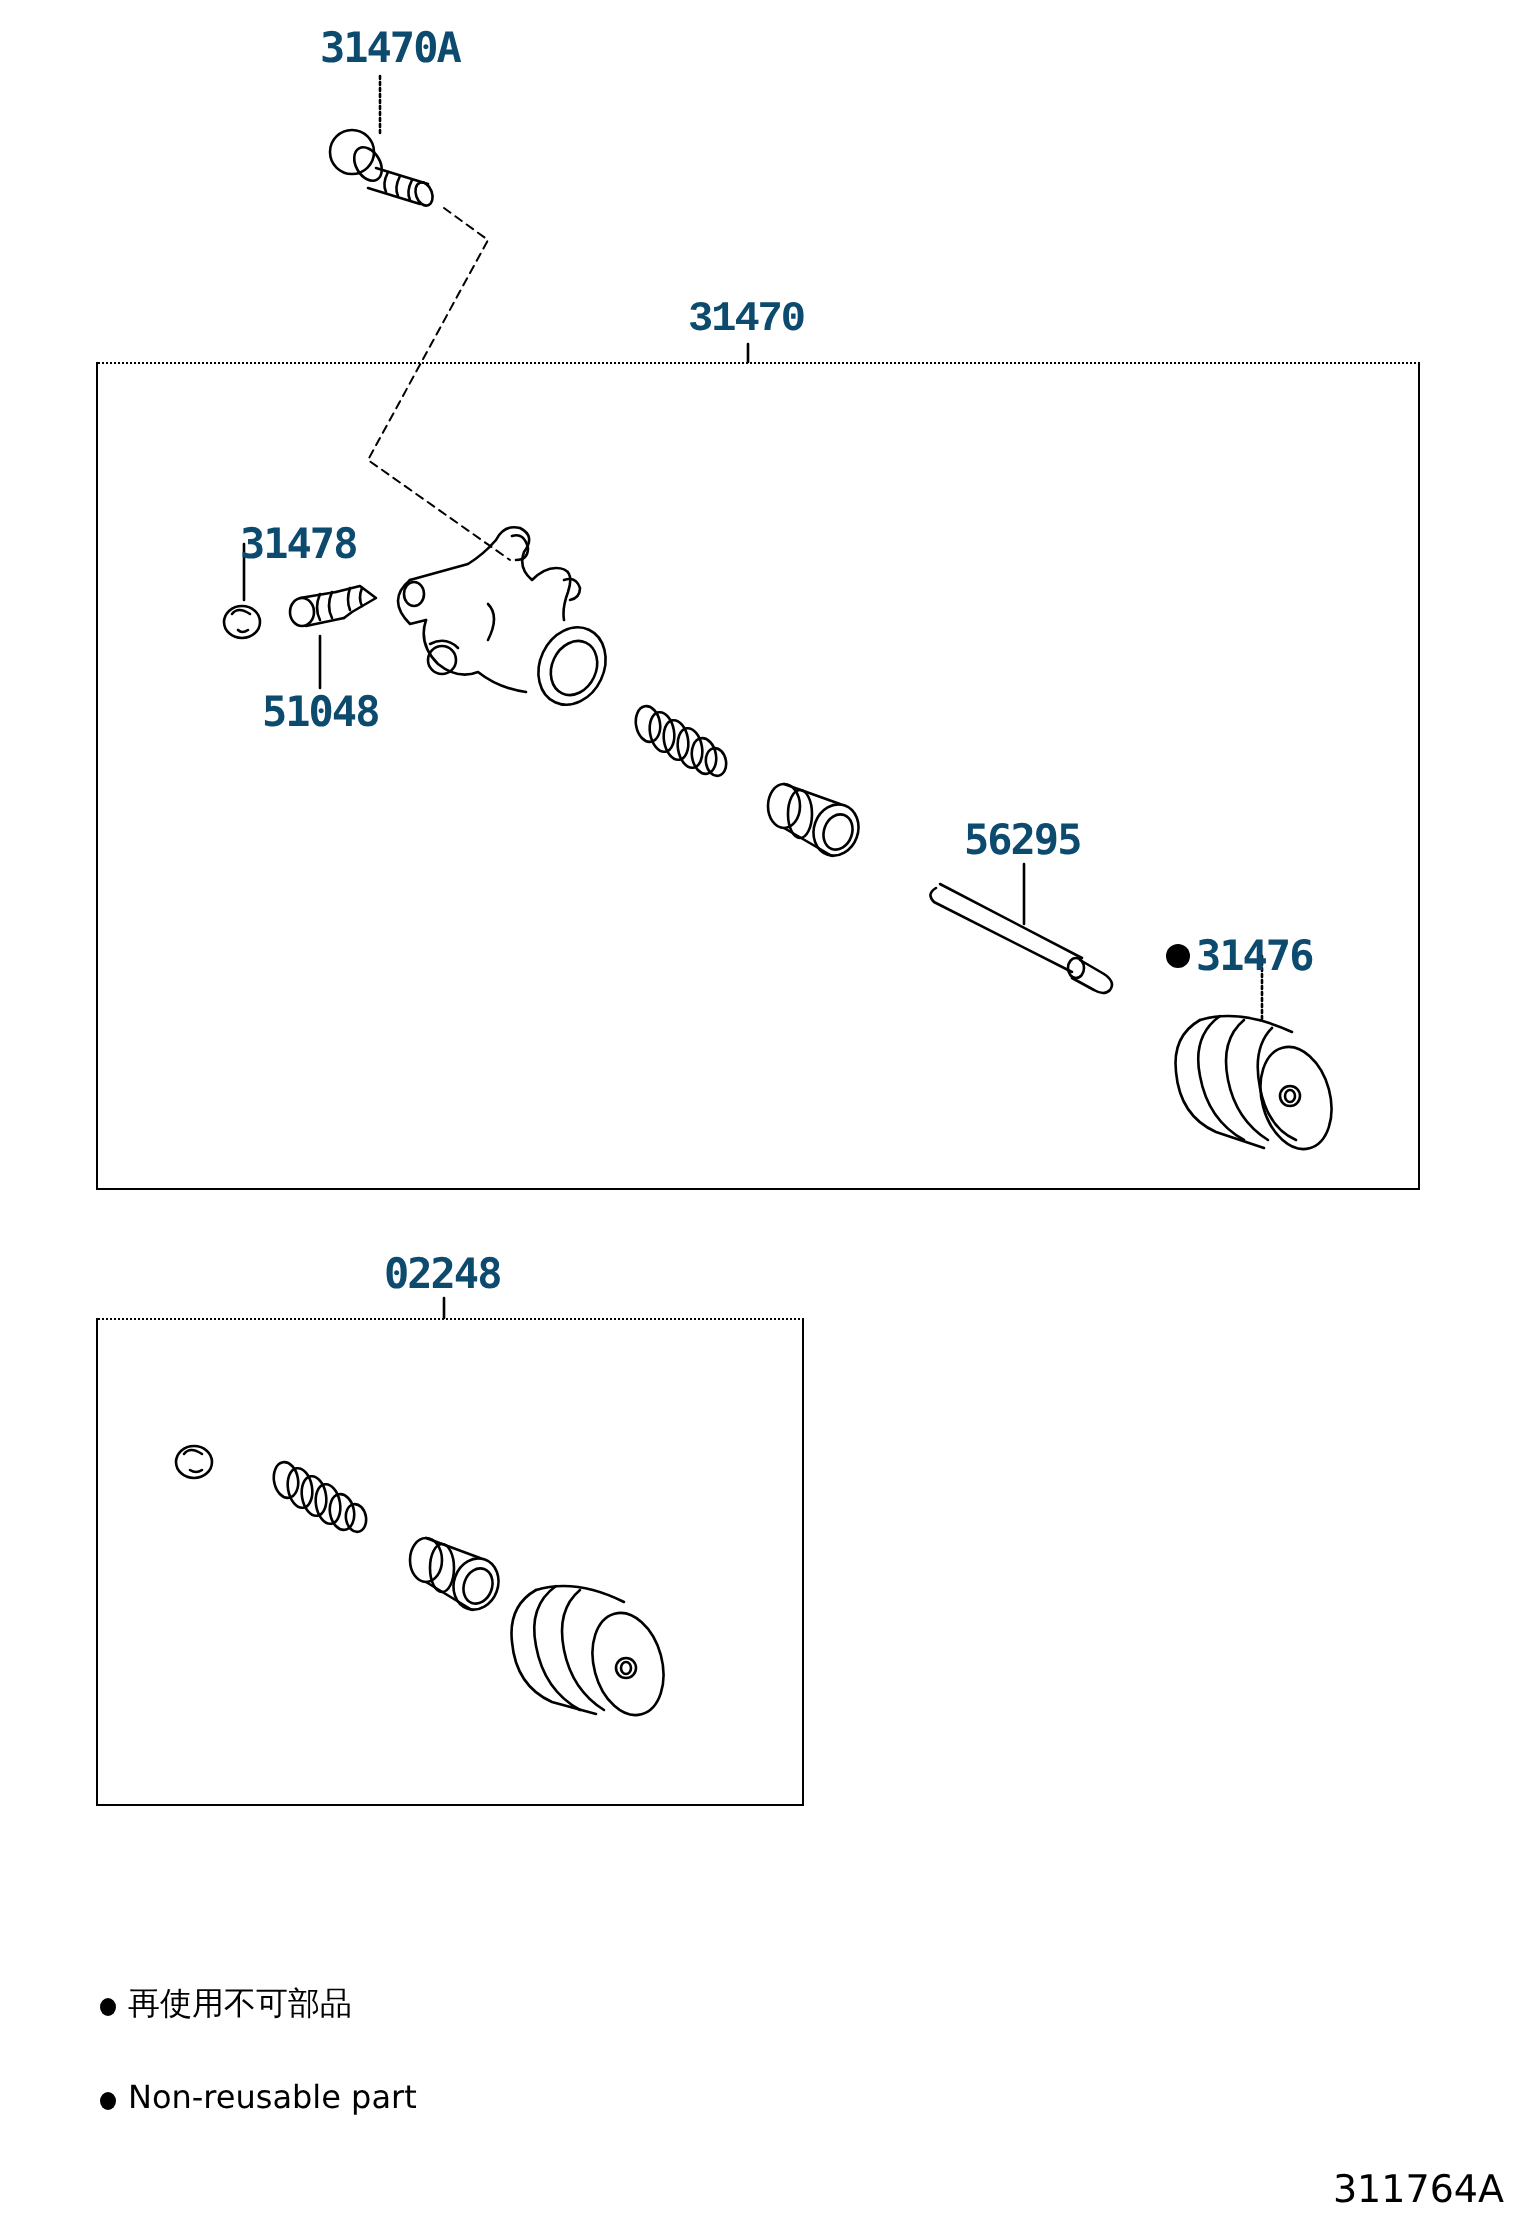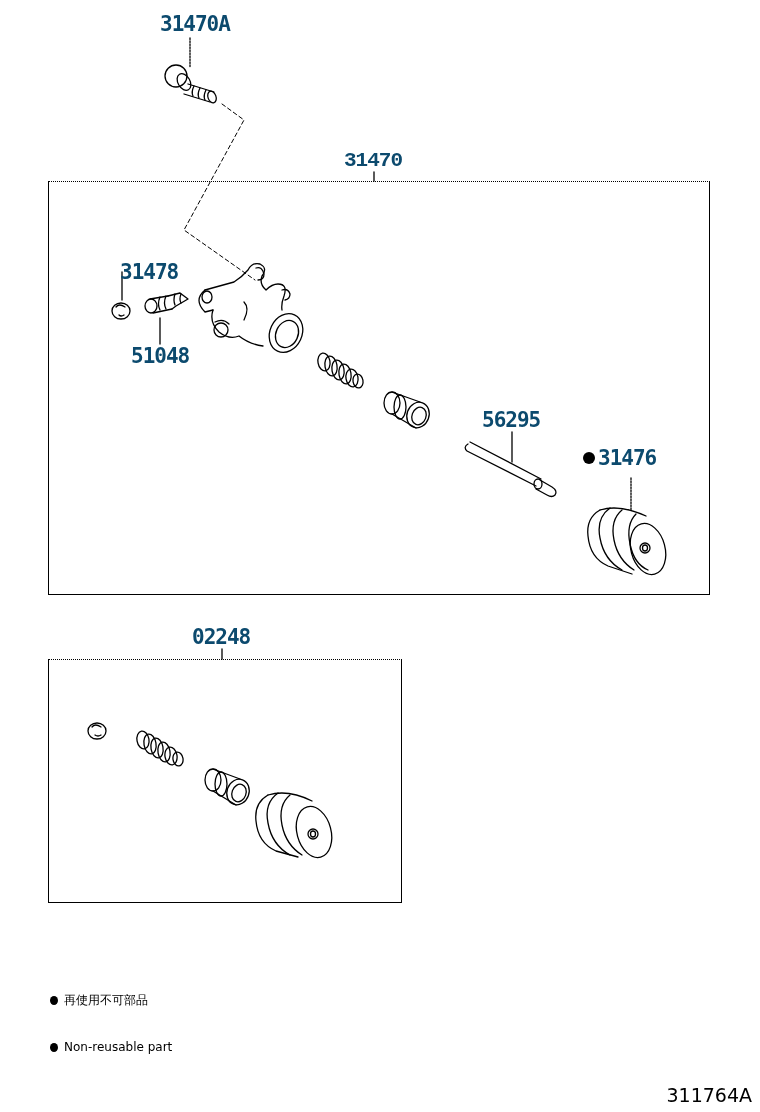--- a/index.html
+++ b/index.html
@@ -1,21 +1,21 @@
 <!DOCTYPE html>
 <html><head>
 <meta charset="utf-8">
 <style>
   html, body { margin: 0; padding: 0; background: #ffffff; }
   body { width: 760px; height: 1112px; position: relative; overflow: hidden; font-family: "DejaVu Sans", sans-serif; }
   .label { position: absolute; font-family: "DejaVu Sans Mono", monospace; font-weight: bold; font-size: 21px; color: #0c4a6e; letter-spacing: -1px; line-height: 1; white-space: nowrap; }
   .box { position: absolute; border: 1.5px solid #000; box-sizing: border-box; }
   .box.top-dotted { border-top: 1.5px dotted #000; }
   svg.art { position: absolute; left: 0; top: 0; }
-  .legend { position: absolute; left: 50px; font-size: 12px; color: #000; line-height: 1; white-space: nowrap; font-family: "DejaVu Sans", sans-serif; }
+  .legend { position: absolute; left: 50px; font-size: 16px; color: #000; line-height: 1; white-space: nowrap; font-family: "DejaVu Sans", sans-serif; }
   .legend .dot { display: inline-block; width: 8px; height: 9px; border-radius: 50%; background: #000; margin-right: 6px; vertical-align: -1px; }
   .ref { position: absolute; right: 8px; top: 1084px; font-size: 19px; font-family: "DejaVu Sans", sans-serif; color: #000; }
   .nr-dot { display: inline-block; width: 12px; height: 12px; border-radius: 50%; background: #000; margin-right: 3px; vertical-align: 1px; }
 </style>
 </head>
 <body>
 
 <div class="box top-dotted" style="left:48px; top:181px; width:662px; height:414px;"></div>
 <div class="box top-dotted" style="left:48px; top:659px; width:354px; height:244px;"></div>
 
@@ -131,21 +131,21 @@
       <ellipse cx="313" cy="834" rx="2.5" ry="3"></ellipse>
     </g>
   </g>
 </svg>
 
 <div class="label" style="left:160px; top:14px;">31470A</div>
 <div class="label" style="left:344px; top:150px;font-family:Liberation Mono, monospace;">31470</div>
 <div class="label" style="left:92px; top:262px;margin-left:28px;">31478</div>
 <div class="label" style="left:131px; top:346px;">51048</div>
 <div class="label" style="left:482px; top:410px;">56295</div>
-<div class="label" style="left:583px; top:448px;">
+<div class="label" style="left:583px; top:468px;">
   <span class="nr-dot"></span><span>31476</span>
 </div>
 <div class="label" style="left:192px; top:627px;">02248</div>
 
 <div class="legend" style="top:994px;">
   <span class="dot"></span><span>再使用不可部品</span>
 </div>
 <div class="legend" style="top:1013px;margin-top:28px;">
   <span class="dot"></span><span>Non-reusable part</span>
 </div>

